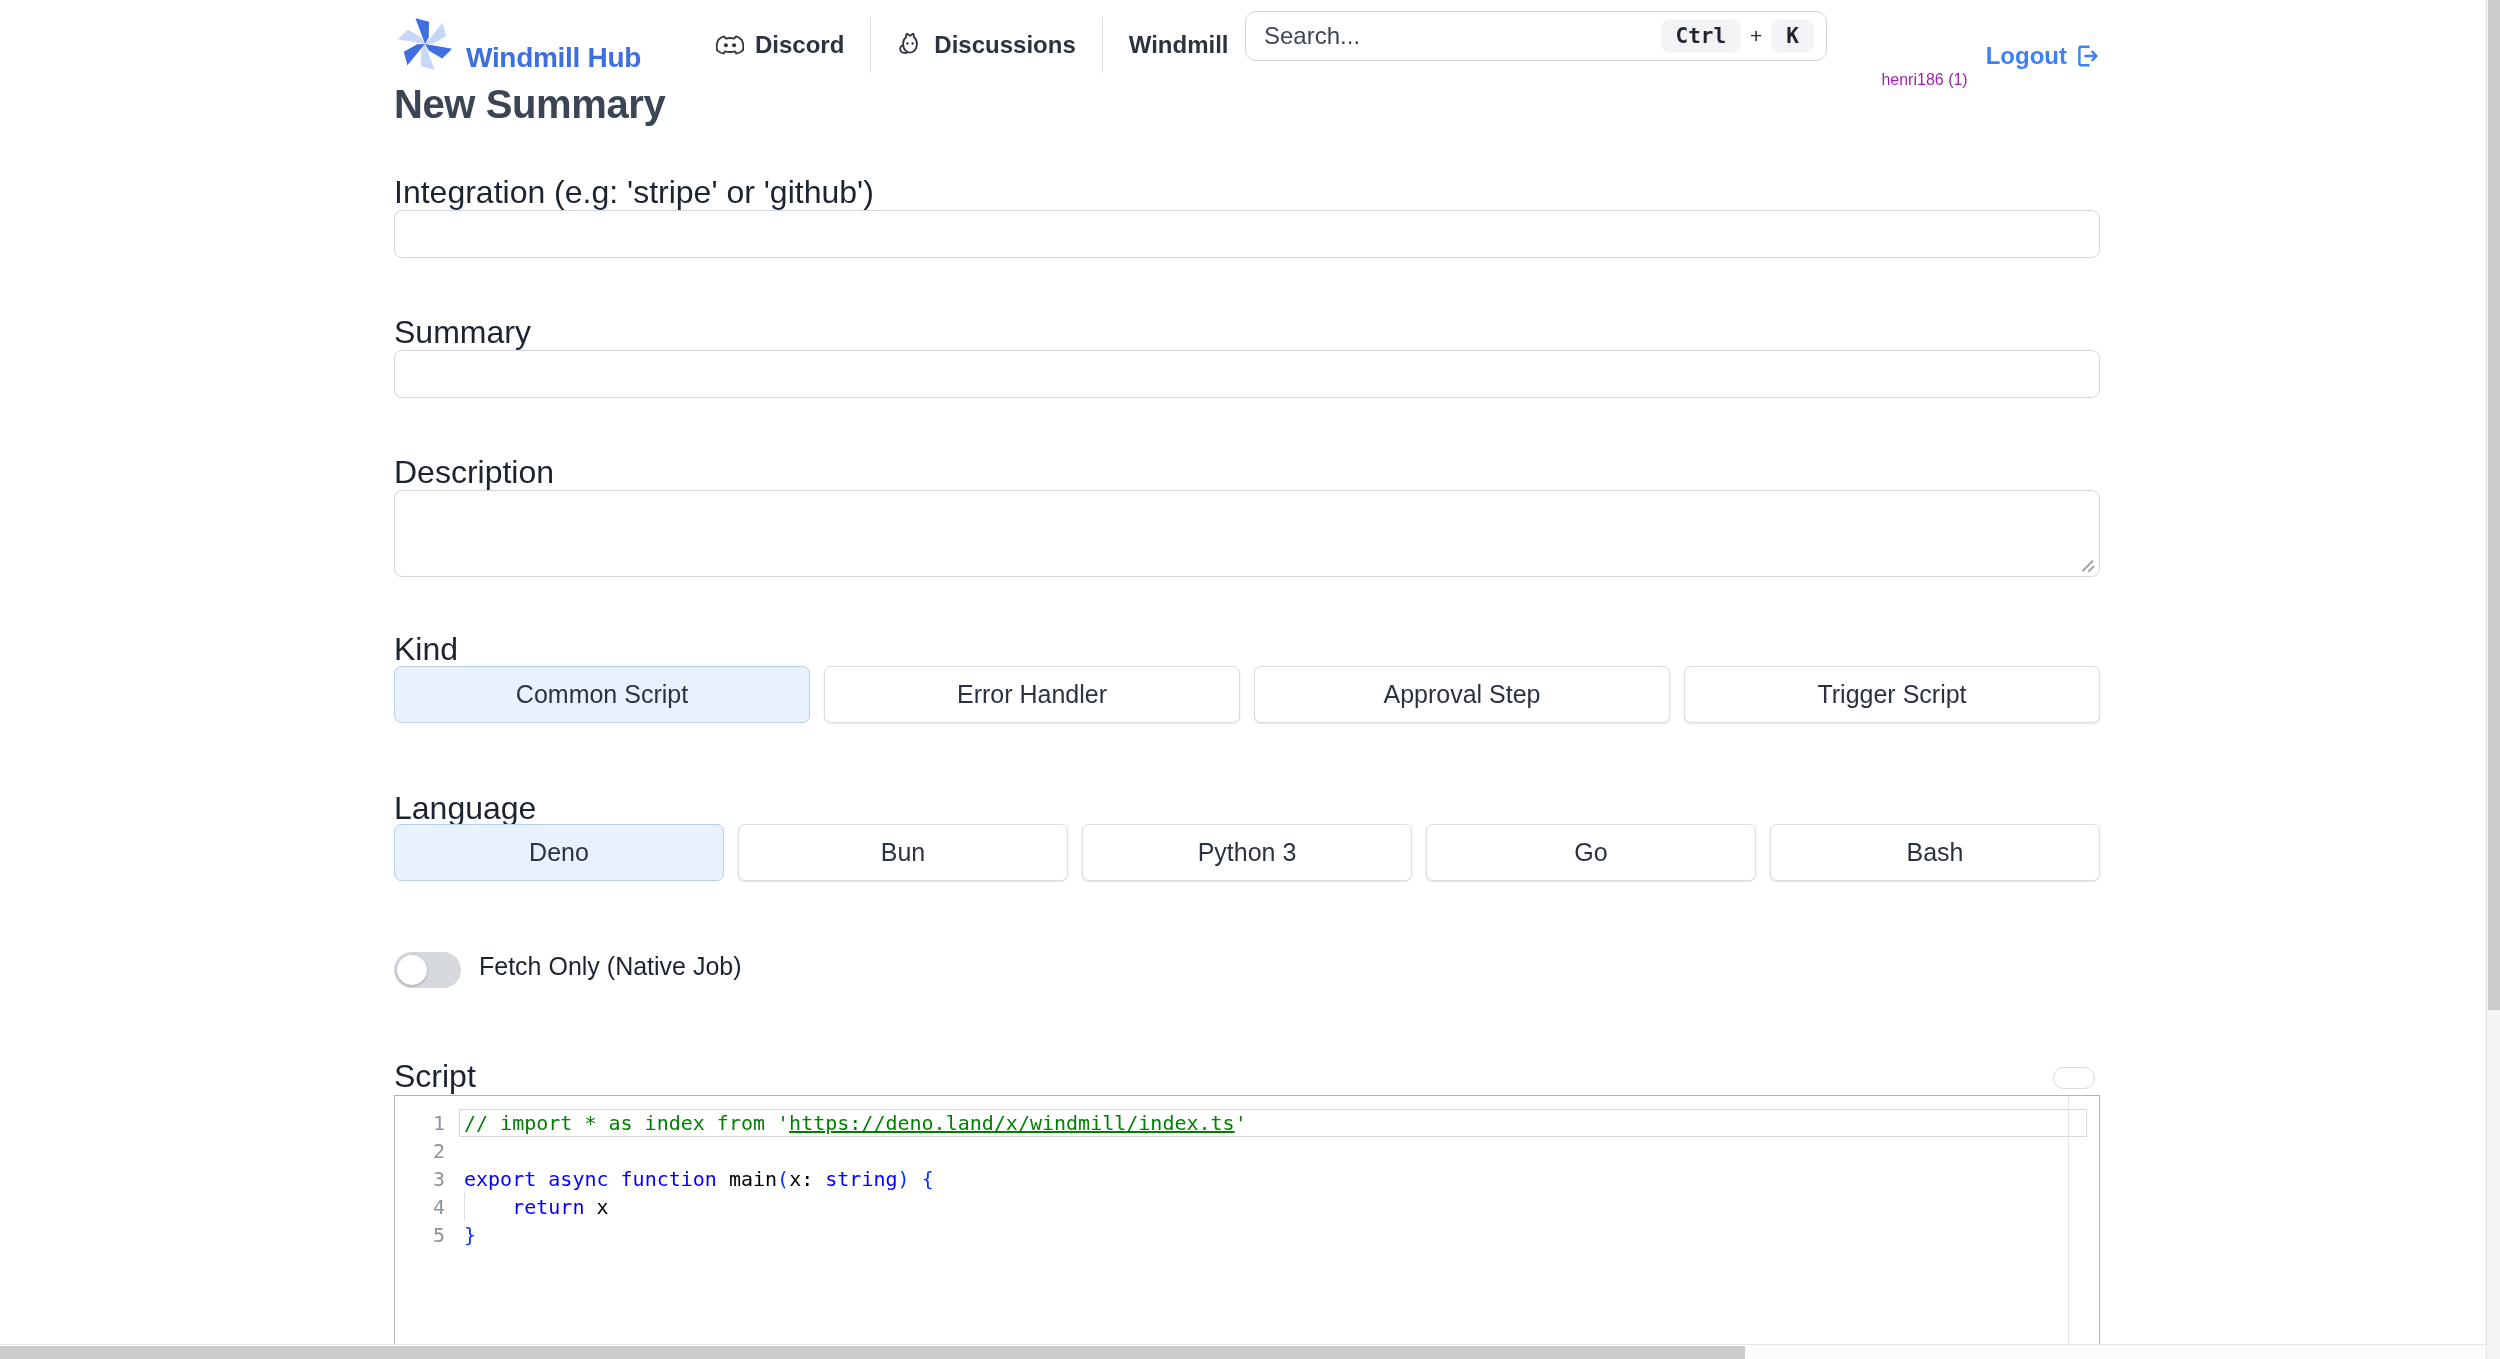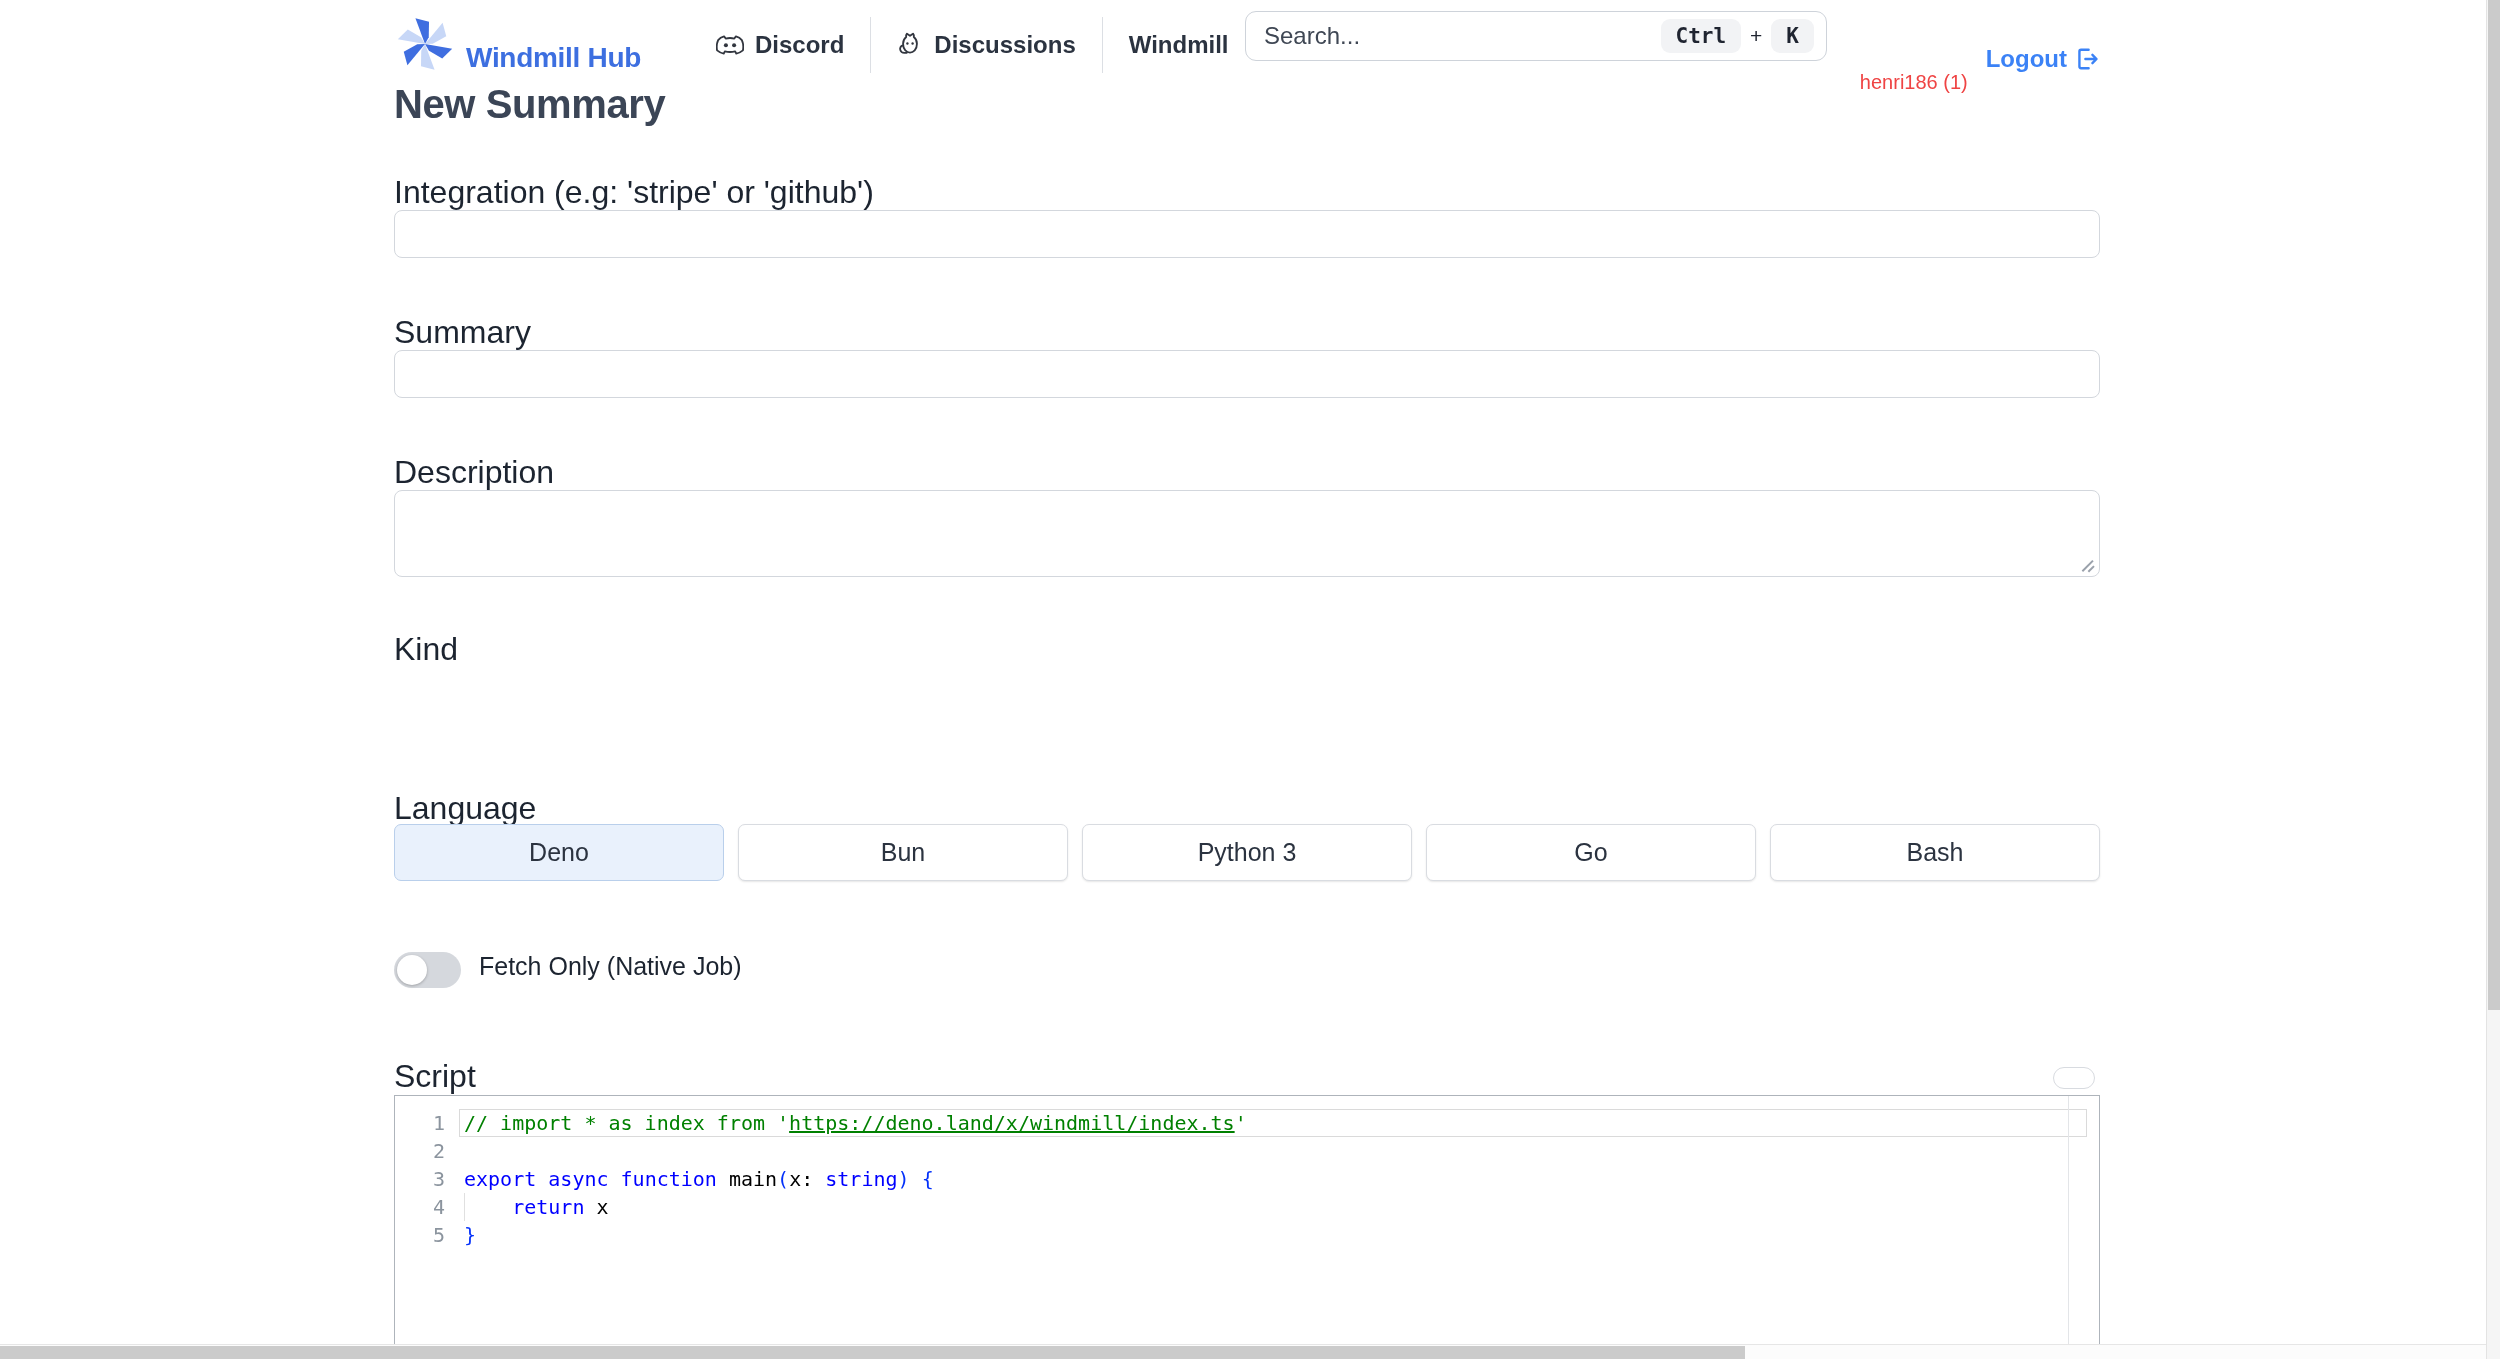--- a/index.html
+++ b/index.html
@@ -15,21 +15,21 @@
   .nav-item { display:flex; align-items:center; gap:11px; font-size:24px; font-weight:600; color:#2b3340; cursor:pointer; }
   .nav-divider { width:1px; height:56px; background:#dcdfe4; margin:0 26px; }
   .searchbox { position:absolute; left:851px; top:-3px; width:582px; height:50px; background:#fff;
                border:1.5px solid #ced3da; border-radius:11px; display:flex; align-items:center; padding:0 12px 0 18px; }
   .searchbox input { flex:1; border:none; outline:none; font-size:24px; font-weight:500; color:#374151; background:transparent; font-family:"Liberation Sans", sans-serif; }
   .searchbox input::placeholder { color:#3f4754; opacity:1; }
   .kbd { background:#f2f3f5; border-radius:9px; padding:5px 15px; font-family:"DejaVu Sans Mono", monospace;
          font-weight:bold; font-size:21px; color:#1f2430; }
   .kbd-plus { margin:0 9px; font-size:21px; color:#1f2430; }
   .userarea { position:absolute; right:0; top:9px; display:flex; align-items:center; gap:18px; }
-  .username { font-size:20px; color:#ef4444;margin-top:48px; }
+  .username { font-size:16px; color:#a21caf;margin-top:48px; }
   .logout { display:flex; align-items:center; gap:7px; font-size:24px; font-weight:700; color:#3b82f6; cursor:pointer; }
 
   
   .section-abs { position:absolute; left:394px; width:1706px; }
   .page-title { top:82px; font-size:40px; font-weight:800; color:#3b4556; letter-spacing:-0.4px; }
   .field-label { font-size:32px; color:#1c2430; }
   .text-input { width:1706px; height:48px; border:1.5px solid #d3d7dd; border-radius:8px; background:#fff;
                 font-size:24px; padding:0 16px; outline:none; font-family:"Liberation Sans", sans-serif; color:#1f2937; }
   .textarea { width:1706px; height:87px; border:1.5px solid #d3d7dd; border-radius:8px; background:#fff;
               font-size:24px; padding:10px 16px; outline:none; resize:none; font-family:"Liberation Sans", sans-serif; position:relative; }
@@ -159,20 +159,26 @@
 
   <div class="section-abs field-label" style="top:454px;">Description</div>
   <div class="section-abs textarea" style="top:490px;">
     <span class="resize-handle">
         <span class="r1"></span>
         <span class="r2"></span>
       </span>
   </div>
 
   <div class="section-abs field-label" style="top:631px;">Kind</div>
+  <div class="section-abs btn-row" style="top:666px;">
+      <div class="choice-btn selected">Common Script</div>
+      <div class="choice-btn">Error Handler</div>
+      <div class="choice-btn">Approval Step</div>
+      <div class="choice-btn">Trigger Script</div>
+    </div>
 
   <div class="section-abs field-label" style="top:790px;">Language</div>
   <div class="section-abs btn-row" style="top:824px;">
       <div class="choice-btn selected">Deno</div>
       <div class="choice-btn">Bun</div>
       <div class="choice-btn">Python 3</div>
       <div class="choice-btn">Go</div>
       <div class="choice-btn">Bash</div>
     </div>
 

